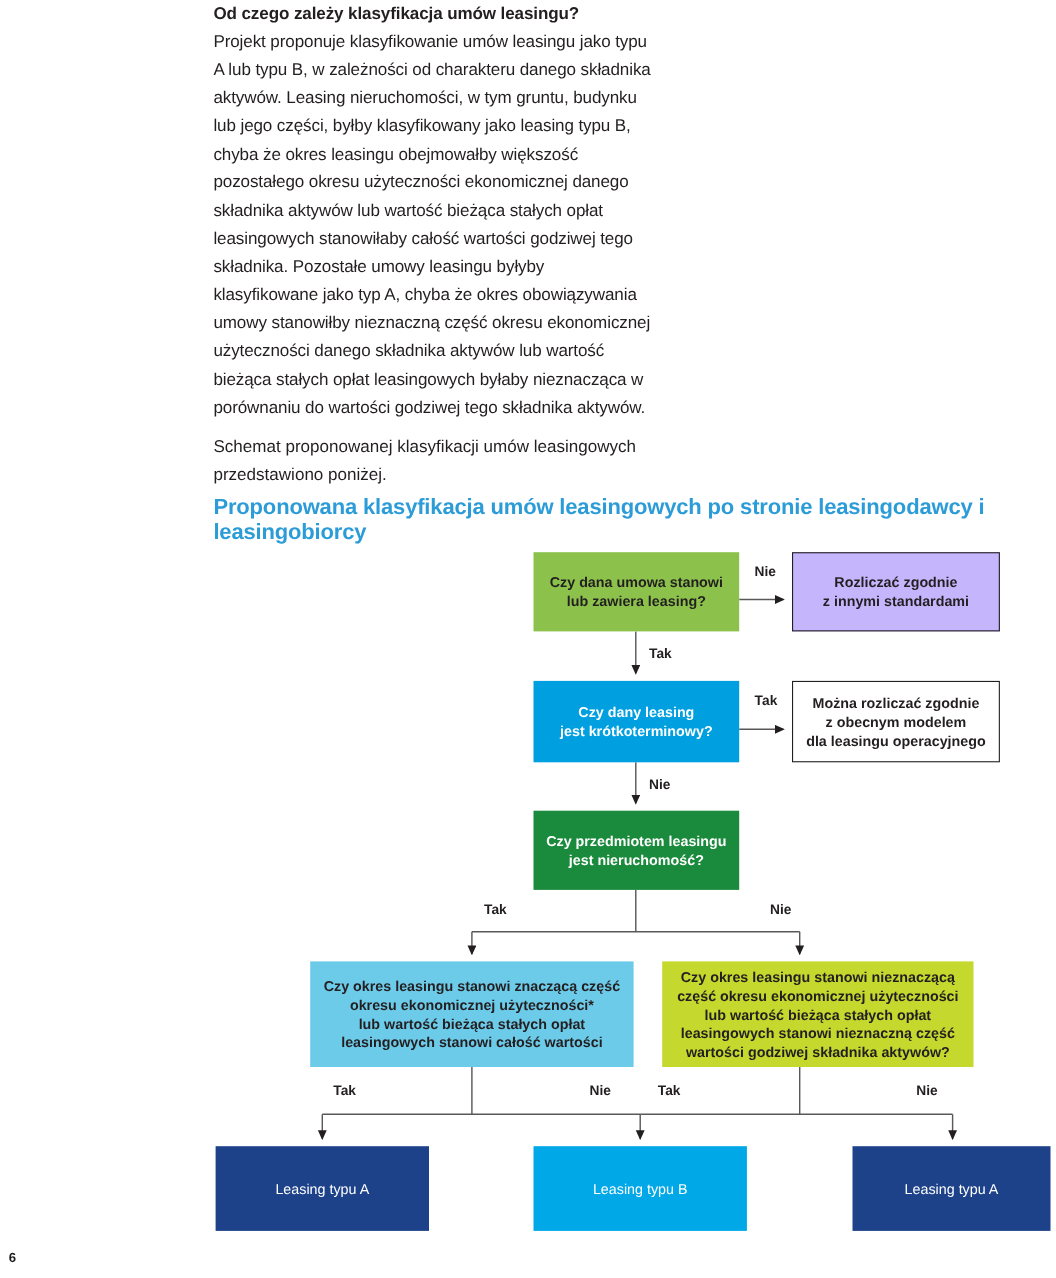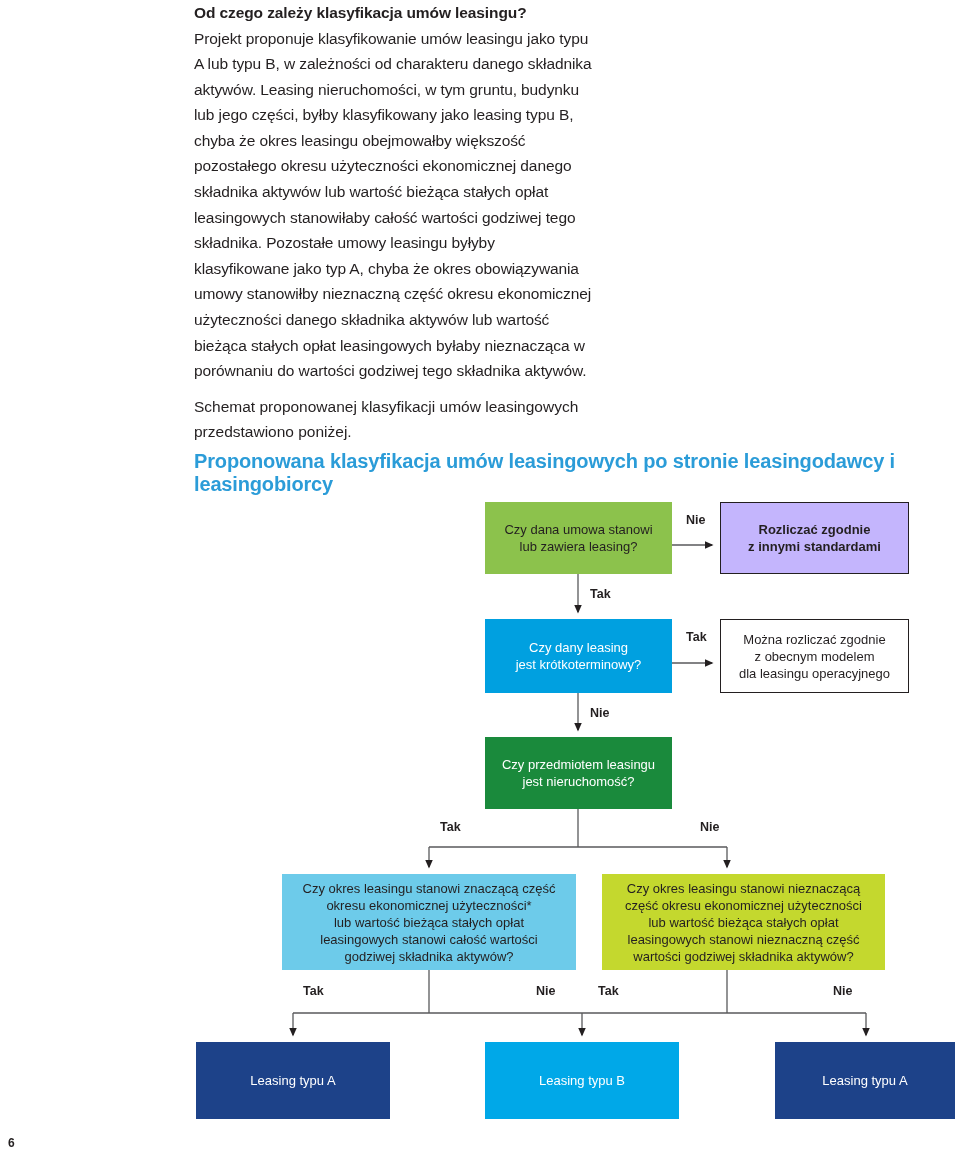--- a/index.html
+++ b/index.html
@@ -70,21 +70,21 @@
     height: 1162px;
   }
   .node {
     position: absolute;
     box-sizing: border-box;
     display: flex;
     align-items: center;
     justify-content: center;
     text-align: center;
     font-size: 13px;
-    font-weight: normal;
+    font-weight: bold;
     line-height: 17px;
     padding: 4px 6px;
   }
   .node-q1 {
     left: 485px; top: 502px; width: 187px; height: 72px;
     background: #8cc24c; color: #231f20;
   }
   .node-out1 {
     left: 720px; top: 502px; width: 189px; height: 72px;
     background: #c4b5fd; color: #231f20;
@@ -253,21 +253,20 @@
       <div>jest nieruchomość?</div>
     </div>
   </div>
 
   <div class="node node-q4">
     <div>
       <div>Czy okres leasingu stanowi znaczącą część</div>
       <div>okresu ekonomicznej użyteczności*</div>
       <div>lub wartość bieżąca stałych opłat</div>
       <div>leasingowych stanowi całość wartości</div>
-      <div>godziwej składnika aktywów?</div>
     </div>
   </div>
 
   <div class="node node-q5">
     <div>
       <div>Czy okres leasingu stanowi nieznaczącą</div>
       <div>część okresu ekonomicznej użyteczności</div>
       <div>lub wartość bieżąca stałych opłat</div>
       <div>leasingowych stanowi nieznaczną część</div>
       <div>wartości godziwej składnika aktywów?</div>

